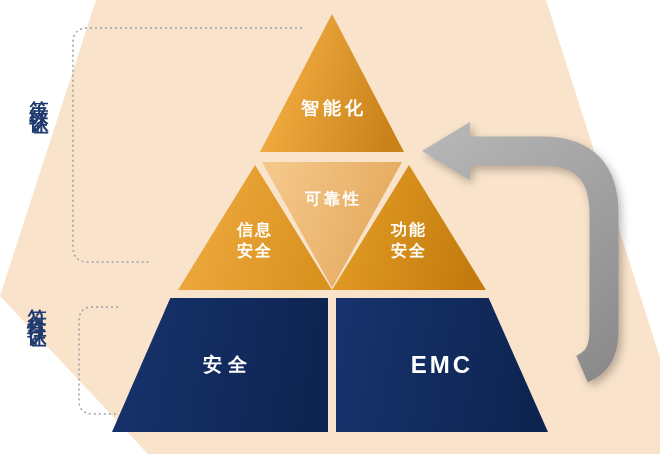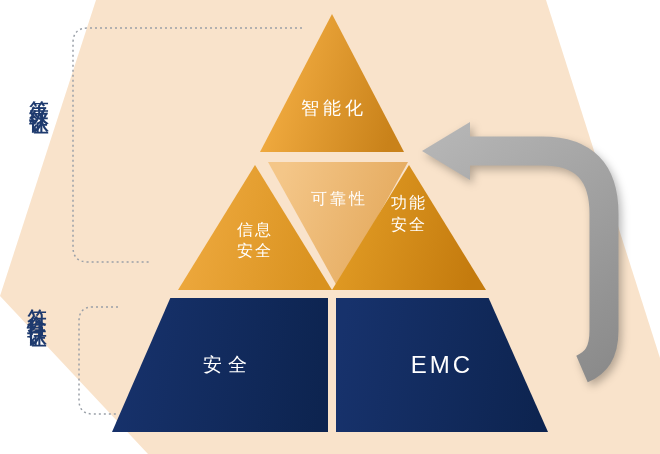--- a/index.html
+++ b/index.html
@@ -10,52 +10,52 @@
   }
   
   .bg-band{
     position:absolute;inset:0;z-index:0;
     background:#F9E3CB;
     clip-path:polygon(96px 0, 546px 0, 660px 358px, 660px 454px, 148px 454px, 0 296px);
   }
   svg.overlay{position:absolute;left:0;top:0;z-index:1;}
   .shape{position:absolute;z-index:2;display:flex;align-items:center;justify-content:center;}
   .shape .lbl{
-    color:#ffffff;font-weight:normal;text-align:center;
+    color:#ffffff;font-weight:bold;text-align:center;
     white-space:pre-line;line-height:1.35;
   }
   
   .tri-top{
     left:260px;top:14px;width:144px;height:138px;
     clip-path:polygon(50% 0,100% 100%,0 100%);
     background:linear-gradient(105deg,#F2AC41 15%,#C9821A 90%);
     align-items:flex-end;
     filter:drop-shadow(4px 6px 5px rgba(140,100,50,.30));
   }
   .tri-top .lbl{font-size:18px;letter-spacing:4px;padding-bottom:32px;padding-left:4px;}
   .tri-center{
-    left:268px;top:162px;width:140px;height:126px;
+    left:262px;top:162px;width:140px;height:126px;
     clip-path:polygon(0 0,100% 0,50% 100%);
     background:linear-gradient(110deg,#F4C688 10%,#E2A658 95%);
     align-items:flex-start;
     filter:drop-shadow(3px 5px 5px rgba(140,100,50,.25));
   }
   .tri-center .lbl{font-size:16px;letter-spacing:3px;padding-top:26px;padding-left:3px;}
   .tri-left{
     left:178px;top:165px;width:154px;height:125px;
     clip-path:polygon(50% 0,100% 100%,0 100%);
     background:linear-gradient(105deg,#EDA83D 15%,#D9921F 90%);
     align-items:flex-end;
     filter:drop-shadow(3px 5px 5px rgba(140,100,50,.30));
   }
   .tri-right{
     left:332px;top:165px;width:154px;height:125px;
     clip-path:polygon(50% 0,100% 100%,0 100%);
     background:linear-gradient(105deg,#E29C25 10%,#C47B0E 90%);
-    align-items:center;
+    align-items:flex-end;
     filter:drop-shadow(3px 5px 5px rgba(140,100,50,.30));
   }
   .tri-left .lbl,.tri-right .lbl{font-size:16px;letter-spacing:2px;padding-bottom:28px;}
   .trap-left{
     left:112px;top:298px;width:216px;height:134px;
     clip-path:polygon(27% 0,100% 0,100% 100%,0 100%);
     background:linear-gradient(100deg,#17326C 5%,#0D2450 95%);
     filter:drop-shadow(4px 6px 6px rgba(20,40,80,.35));
   }
   .trap-right{

